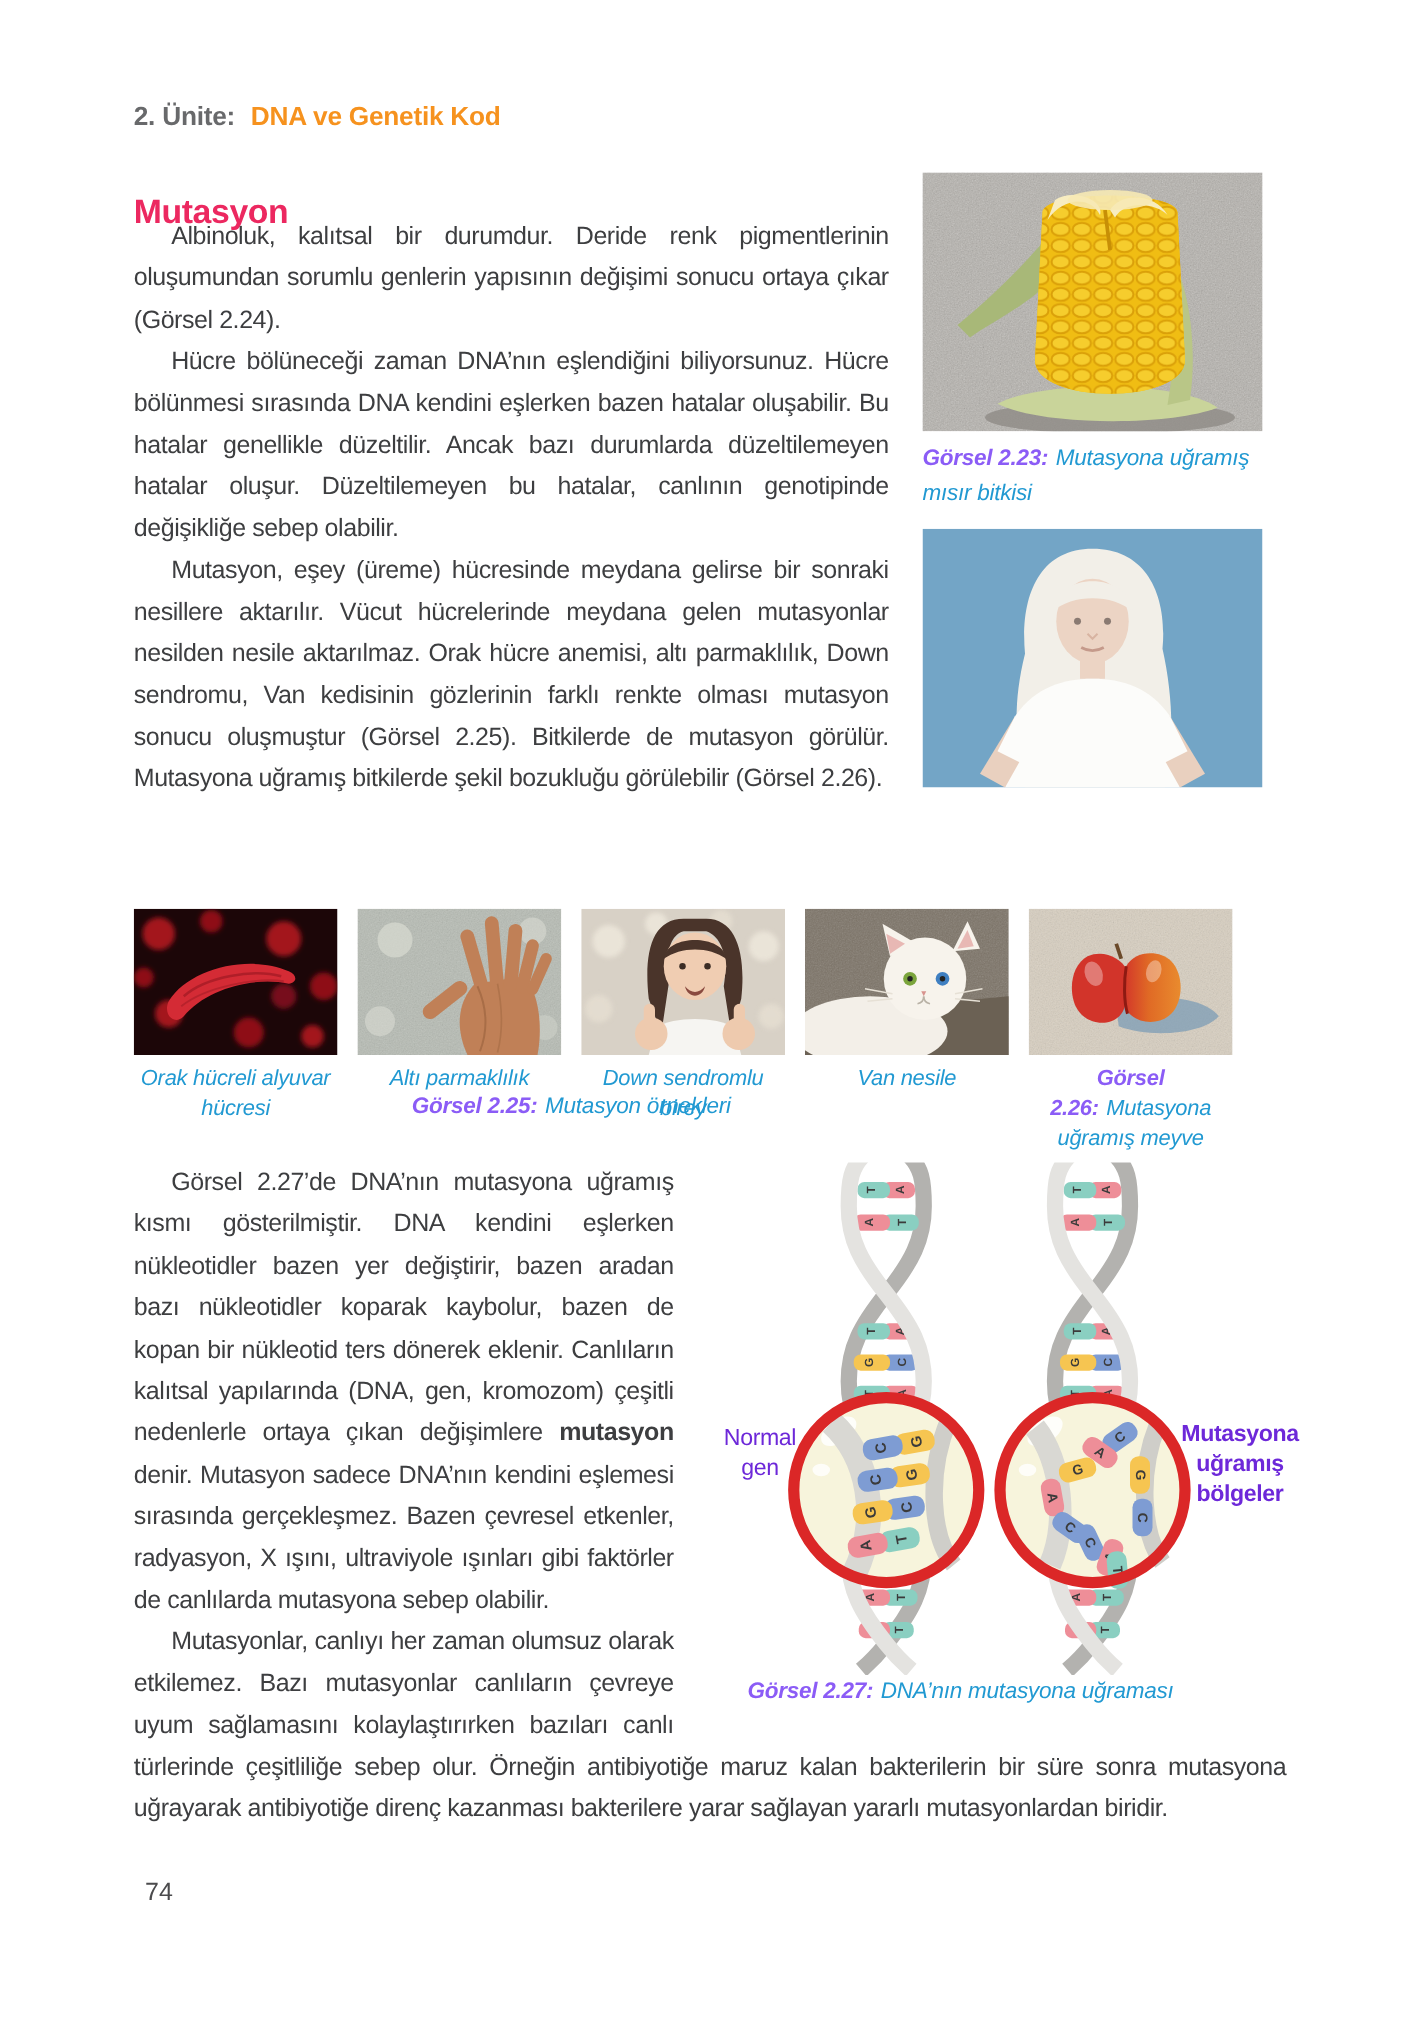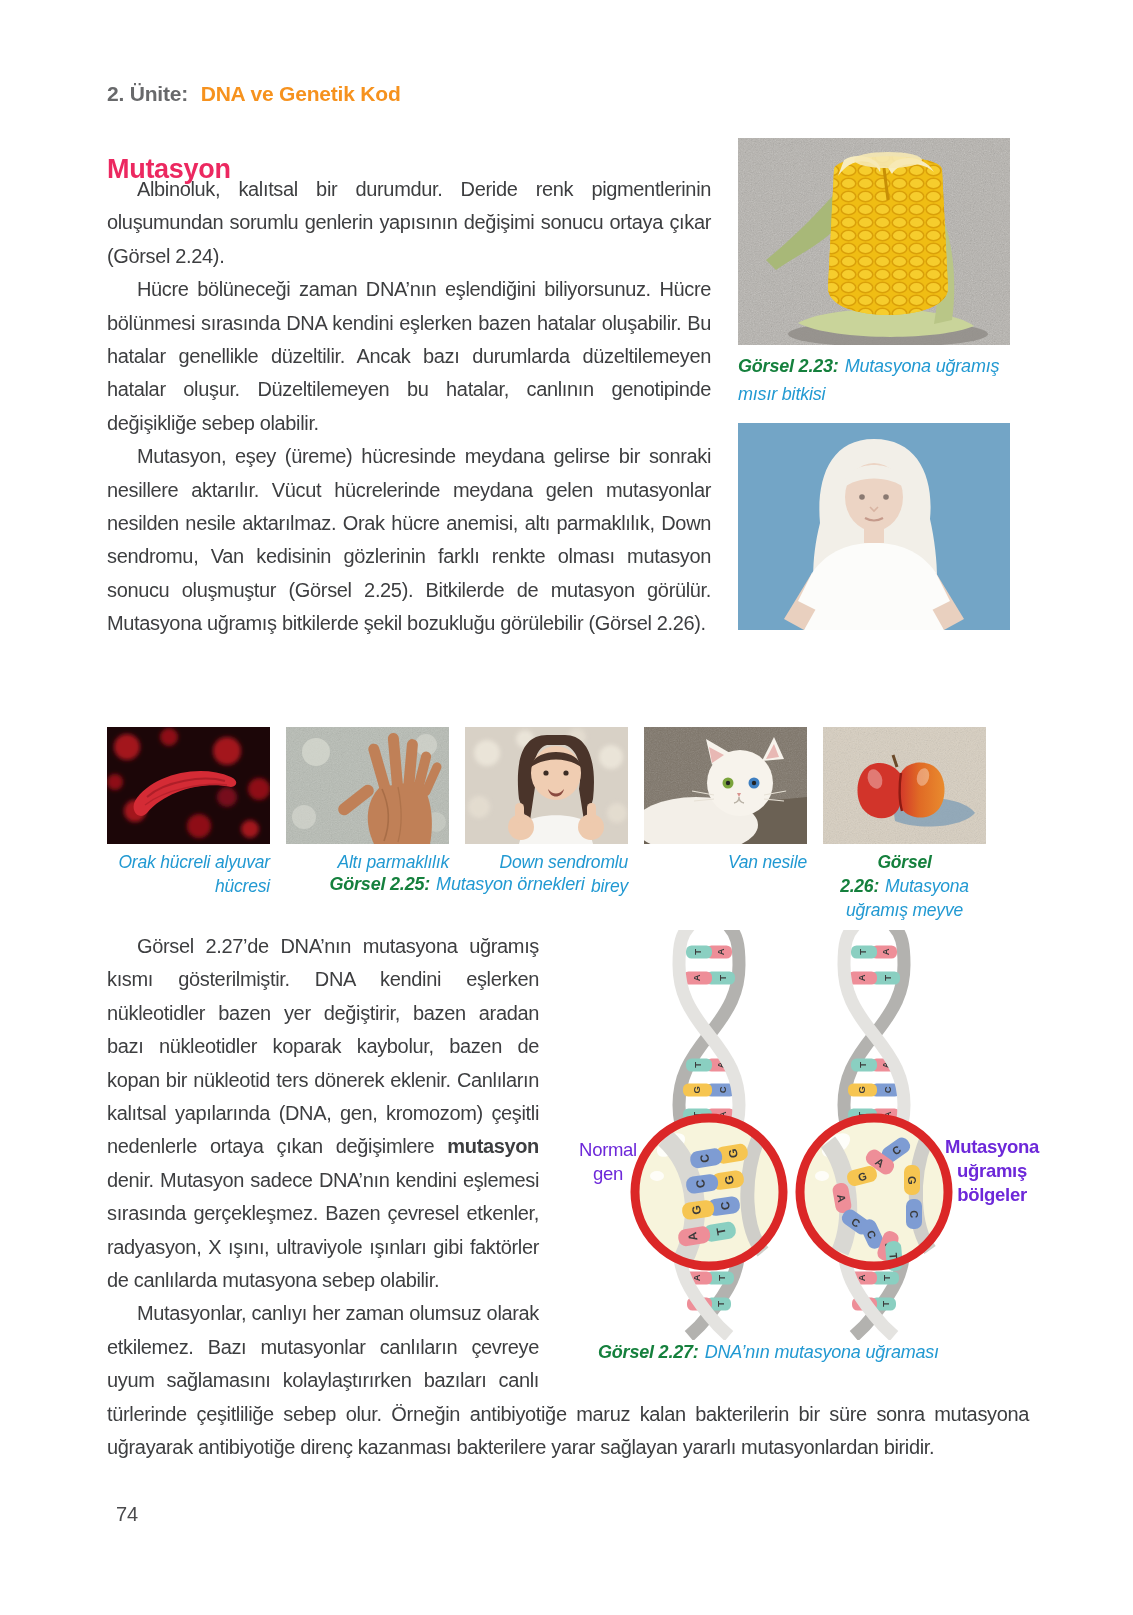--- a/index.html
+++ b/index.html
@@ -14,26 +14,26 @@
   
   .section-title{position:absolute;left:107px;top:136px;font-size:27px;font-weight:bold;color:#EC2860;letter-spacing:-0.3px;}
   
   .body-col{position:absolute;left:107px;top:173px;width:604px;
     font-size:20px;line-height:33.4px;text-align:justify;letter-spacing:-0.35px;}
   .body-col p,.bottom-flow p{margin:0;text-indent:30px;}
   
   .right-col{position:absolute;left:738px;top:138px;width:272px;}
   .photo{display:block;}
   .fig-caption{font-size:18px;font-style:italic;color:#2199D2;line-height:28px;margin-top:7px;letter-spacing:-0.2px;}
-  .fig-label{font-weight:bold;color:#15803d;margin-right:6px;font-style:italic;}
+  .fig-label{font-weight:bold;color:#8b5cf6;margin-right:6px;font-style:italic;}
   .albino-block{margin-top:15px;}
   
   .strip{position:absolute;left:107px;top:727px;width:879px;display:flex;gap:16px;}
   .strip-cell{width:163px;flex:0 0 163px;}
-  .strip-cap{font-size:17.5px;font-style:italic;color:#2199D2;text-align:right;margin-top:6px;line-height:24px;letter-spacing:-0.2px;}
+  .strip-cap{font-size:17.5px;font-style:italic;color:#2199D2;text-align:center;margin-top:6px;line-height:24px;letter-spacing:-0.2px;}
   .strip-cap.left{text-align:center;}
   .g25-line{position:absolute;left:107px;top:874px;width:700px;text-align:center;
     font-size:18px;font-style:italic;color:#2199D2;letter-spacing:-0.2px;}
   
   .bottom-flow{position:absolute;left:107px;top:930px;width:922px;
     font-size:20px;line-height:33.4px;text-align:justify;letter-spacing:-0.35px;}
   .diagram{position:relative;float:right;width:490px;height:442px;}
   .helix-wrap{position:absolute;top:0;width:180px;height:410px;}
   .helix-normal-pos{left:80px;}
   .helix-mutated-pos{left:245px;}

